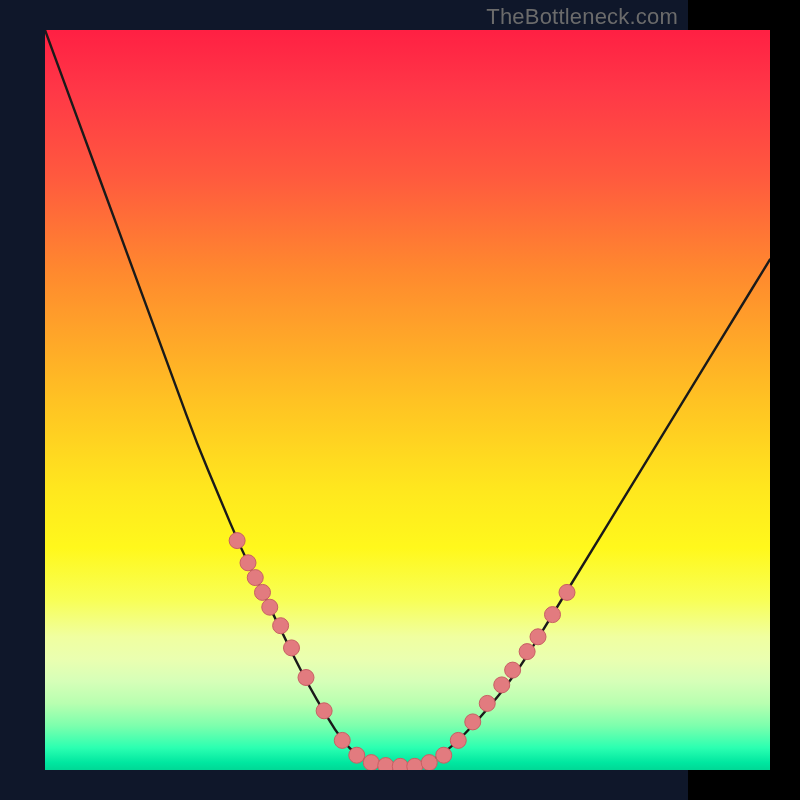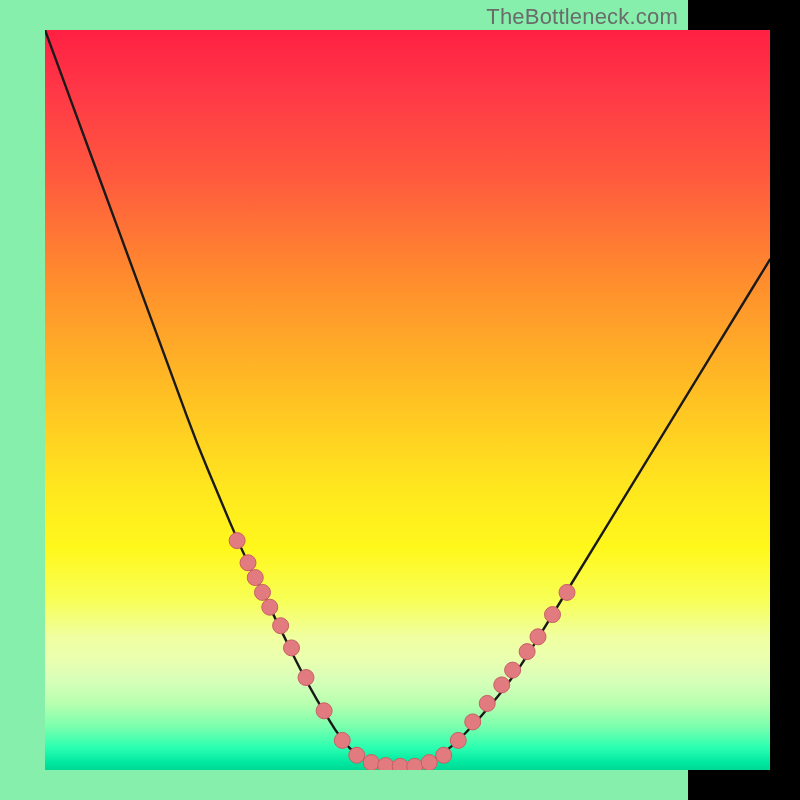--- a/index.html
+++ b/index.html
@@ -8,21 +8,21 @@
     width: 800px;
     height: 800px;
     background: #000;
     overflow: hidden;
     font-family: Arial, Helvetica, sans-serif;
   }
   .frame {
     position: relative;
     width: 688px;
     height: 800px;
-    background: #86efac;
+    background: #0f172a;
   }
   .watermark {
     position: absolute;
     top: 4px;
     right: 10px;
     color: #6b6b6b;
     font-size: 22px;
     font-weight: 500;
     letter-spacing: 0.2px;
     z-index: 3;

